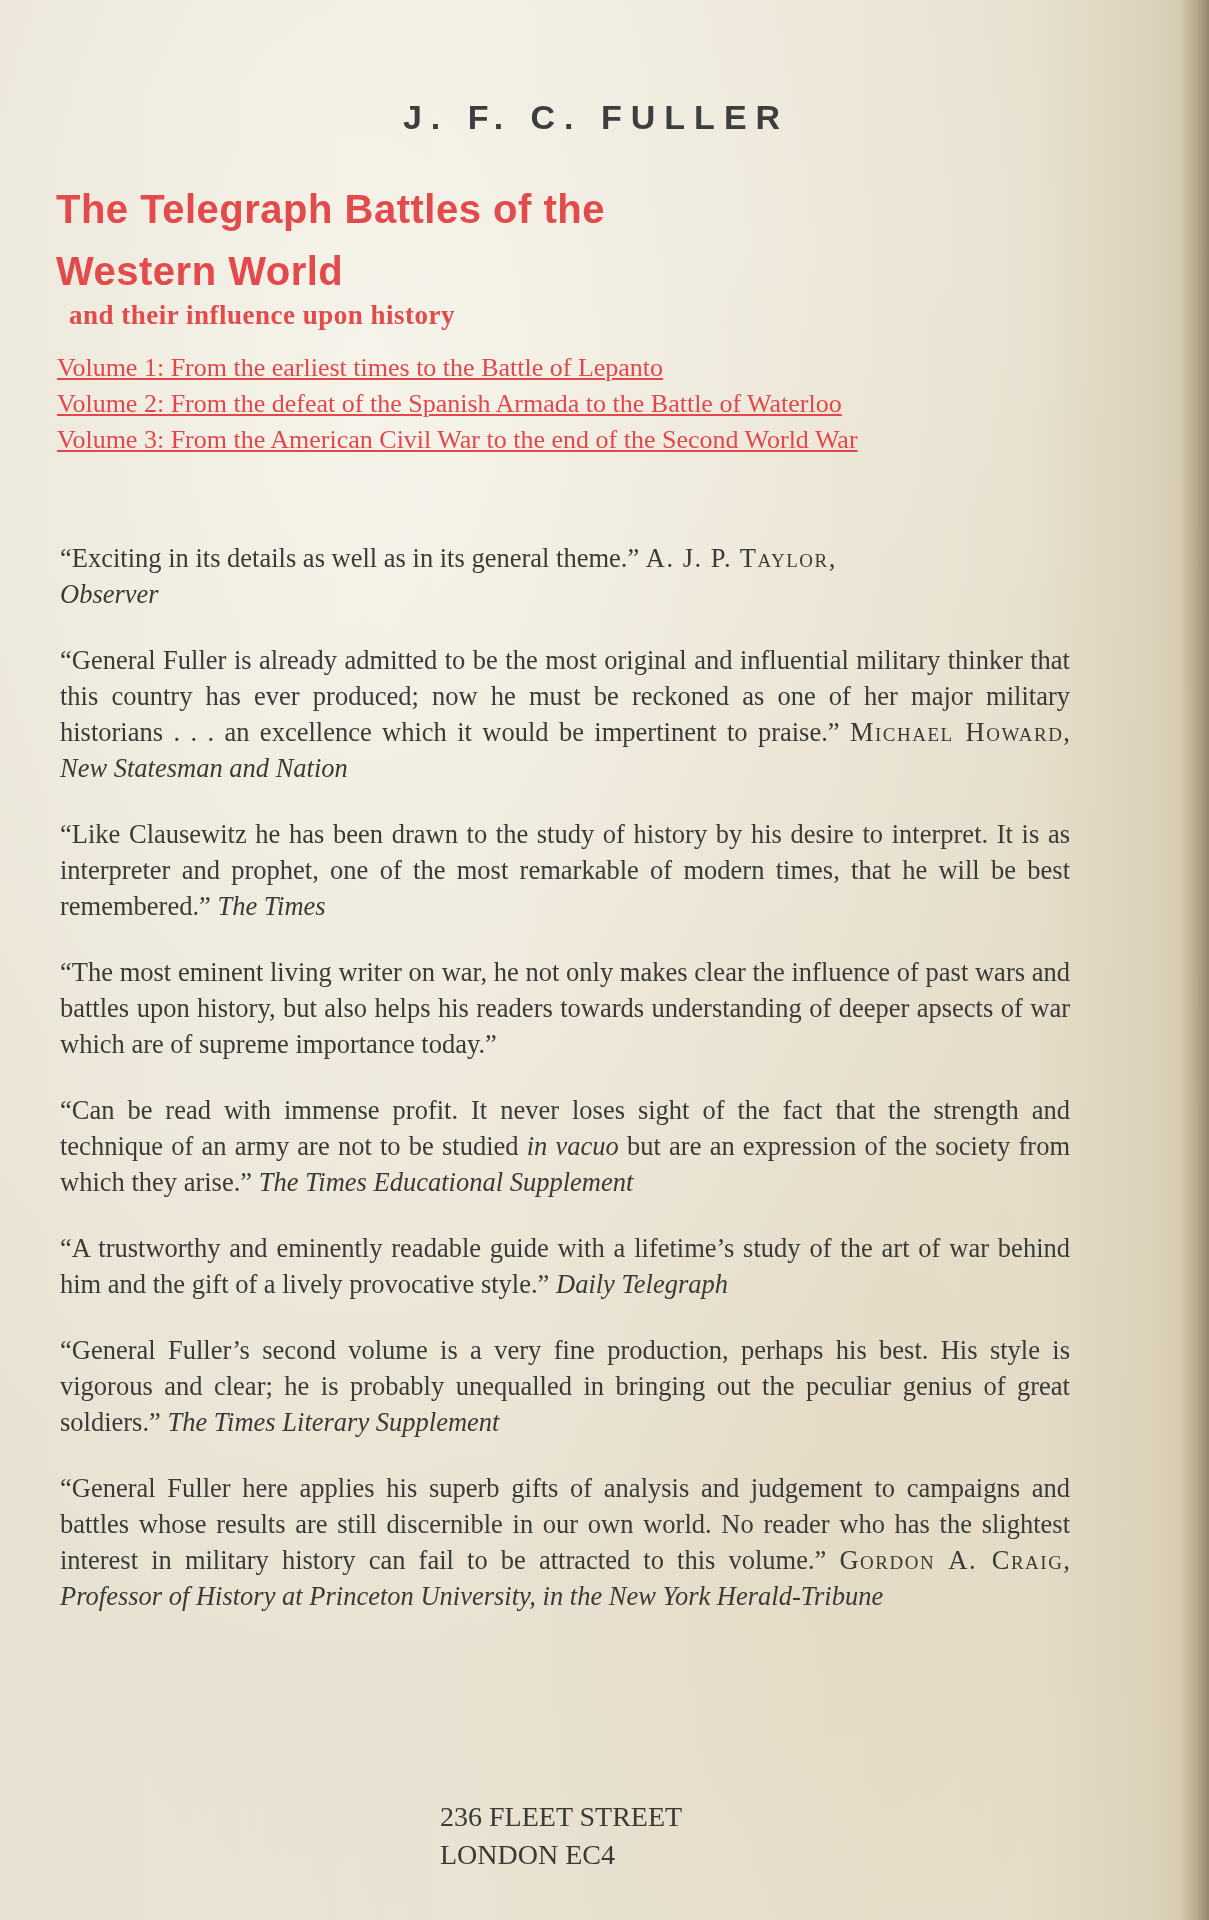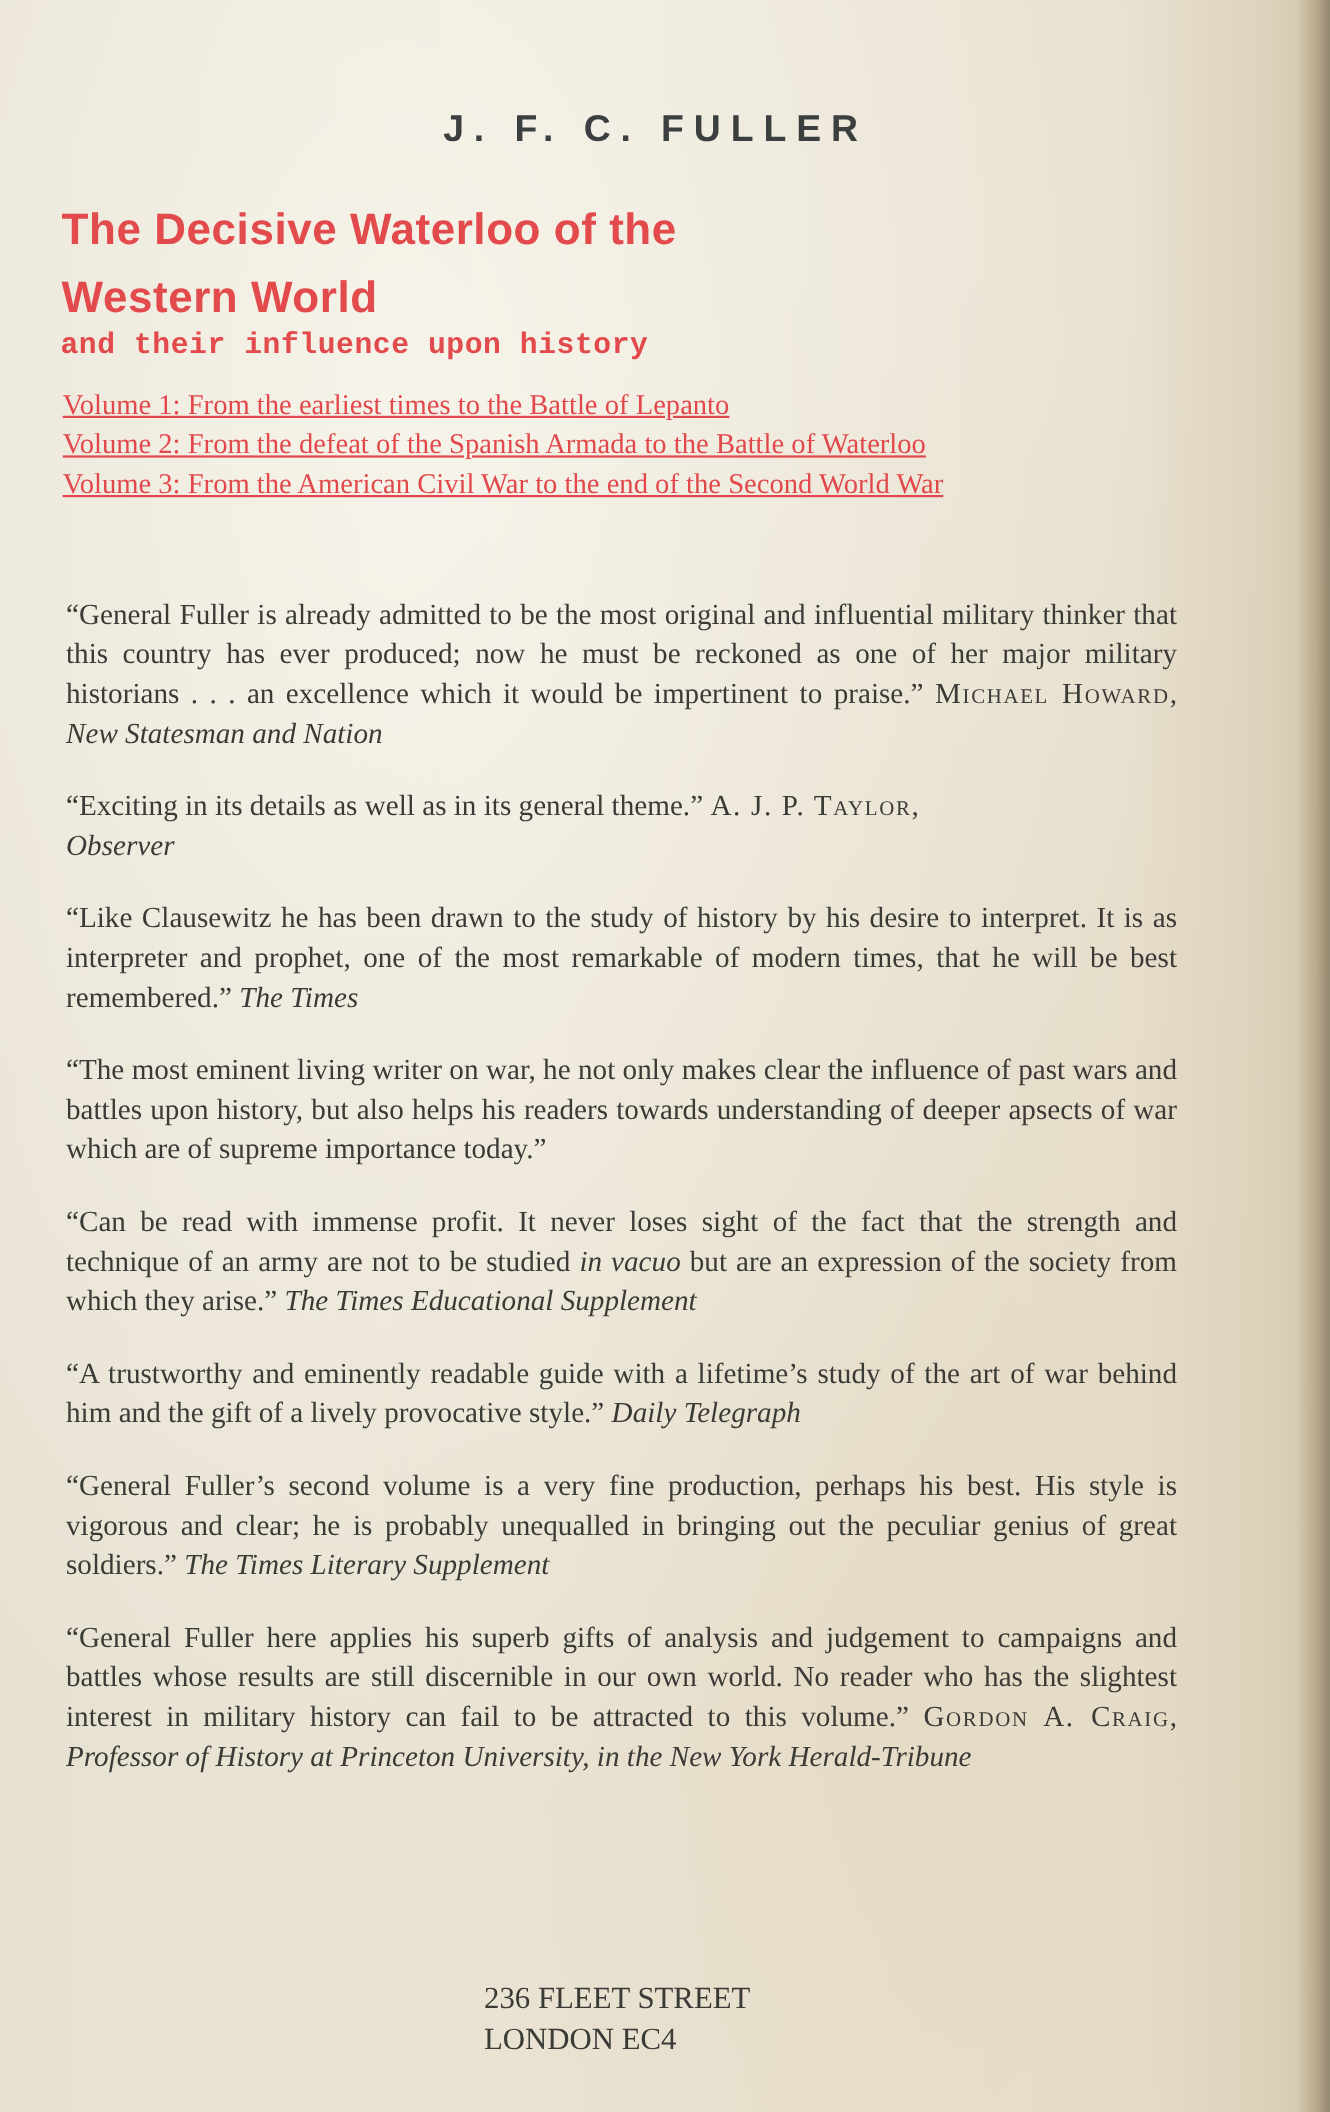--- a/index.html
+++ b/index.html
@@ -26,22 +26,22 @@
       font-weight: bold; font-size: 34px; letter-spacing: 9px; color: #3c3f40;
       padding-left: 36px;
     }
     .title {
       position: absolute; left: 56px; top: 178px;
       font-family: "Liberation Sans", "DejaVu Sans", sans-serif;
       font-weight: bold; color: #e24a4c; font-size: 40px; line-height: 62px;
       letter-spacing: 0.5px;
     }
     .subtitle {
-      position: absolute; left: 55px; top: 300px;
-      font-family: Liberation Mono, monospace;
+      position: absolute; left: 69px; top: 300px;
+      font-family: Liberation Serif, serif;
       font-weight: bold; color: #e24a4c; font-size: 27px; letter-spacing: 0.5px;
     }
     .volumes {
       position: absolute; left: 57px; top: 350px; width: 1060px;
       color: #e2484b; font-size: 26px; line-height: 36px; text-decoration: underline;
     }
     .volumes div { white-space: nowrap; }
     .reviews {
       position: absolute; left: 60px; top: 540px; width: 1010px;
       color: #3a3a36; font-size: 26.5px; line-height: 36px;
@@ -62,39 +62,39 @@
   </style>
 </head>
 <body>
 
 <div class="page">
   <div class="spine-edge"></div>
 
   <div class="author">J. F. C. FULLER</div>
 
   <div class="title">
-    <div>The Decisive Waterloo of the</div>
+    <div>The Telegraph Battles of the</div>
     <div>Western World</div>
   </div>
 
   <div class="subtitle">and their influence upon history</div>
 
   <div class="volumes">
     <div>Volume 1: From the earliest times to the Battle of Lepanto</div>
     <div>Volume 2: From the defeat of the Spanish Armada to the Battle of Waterloo</div>
     <div>Volume 3: From the American Civil War to the end of the Second World War</div>
   </div>
 
   <div class="reviews">
     <div class="review">
-      <span>“General Fuller is already admitted to be the most original and influential military thinker that this country has ever produced; now he must be reckoned as one of her major military historians . . . an excellence which it would be impertinent to praise.” </span><span class="name">Michael Howard</span>, <span class="src">New Statesman and Nation</span>
+      <span>“Exciting in its details as well as in its general theme.” </span><span class="name">A. J. P. Taylor</span>,
+      <span class="src right">Observer</span>
     </div>
     <div class="review">
-      <span>“Exciting in its details as well as in its general theme.” </span><span class="name">A. J. P. Taylor</span>,
-      <span class="src right">Observer</span>
+      <span>“General Fuller is already admitted to be the most original and influential military thinker that this country has ever produced; now he must be reckoned as one of her major military historians . . . an excellence which it would be impertinent to praise.” </span><span class="name">Michael Howard</span>, <span class="src">New Statesman and Nation</span>
     </div>
     <div class="review">
       <span>“Like Clausewitz he has been drawn to the study of history by his desire to interpret. It is as interpreter and prophet, one of the most remarkable of modern times, that he will be best remembered.” </span><span class="src">The Times</span>
     </div>
     <div class="review">
       <span>“The most eminent living writer on war, he not only makes clear the influence of past wars and battles upon history, but also helps his readers towards understanding of deeper apsects of war which are of supreme importance today.”</span>
     </div>
     <div class="review">
       <span>“Can be read with immense profit. It never loses sight of the fact that the strength and technique of an army are not to be studied </span><span class="src">in vacuo</span><span> but are an expression of the society from which they arise.” </span><span class="src">The Times Educational Supplement</span>
     </div>

